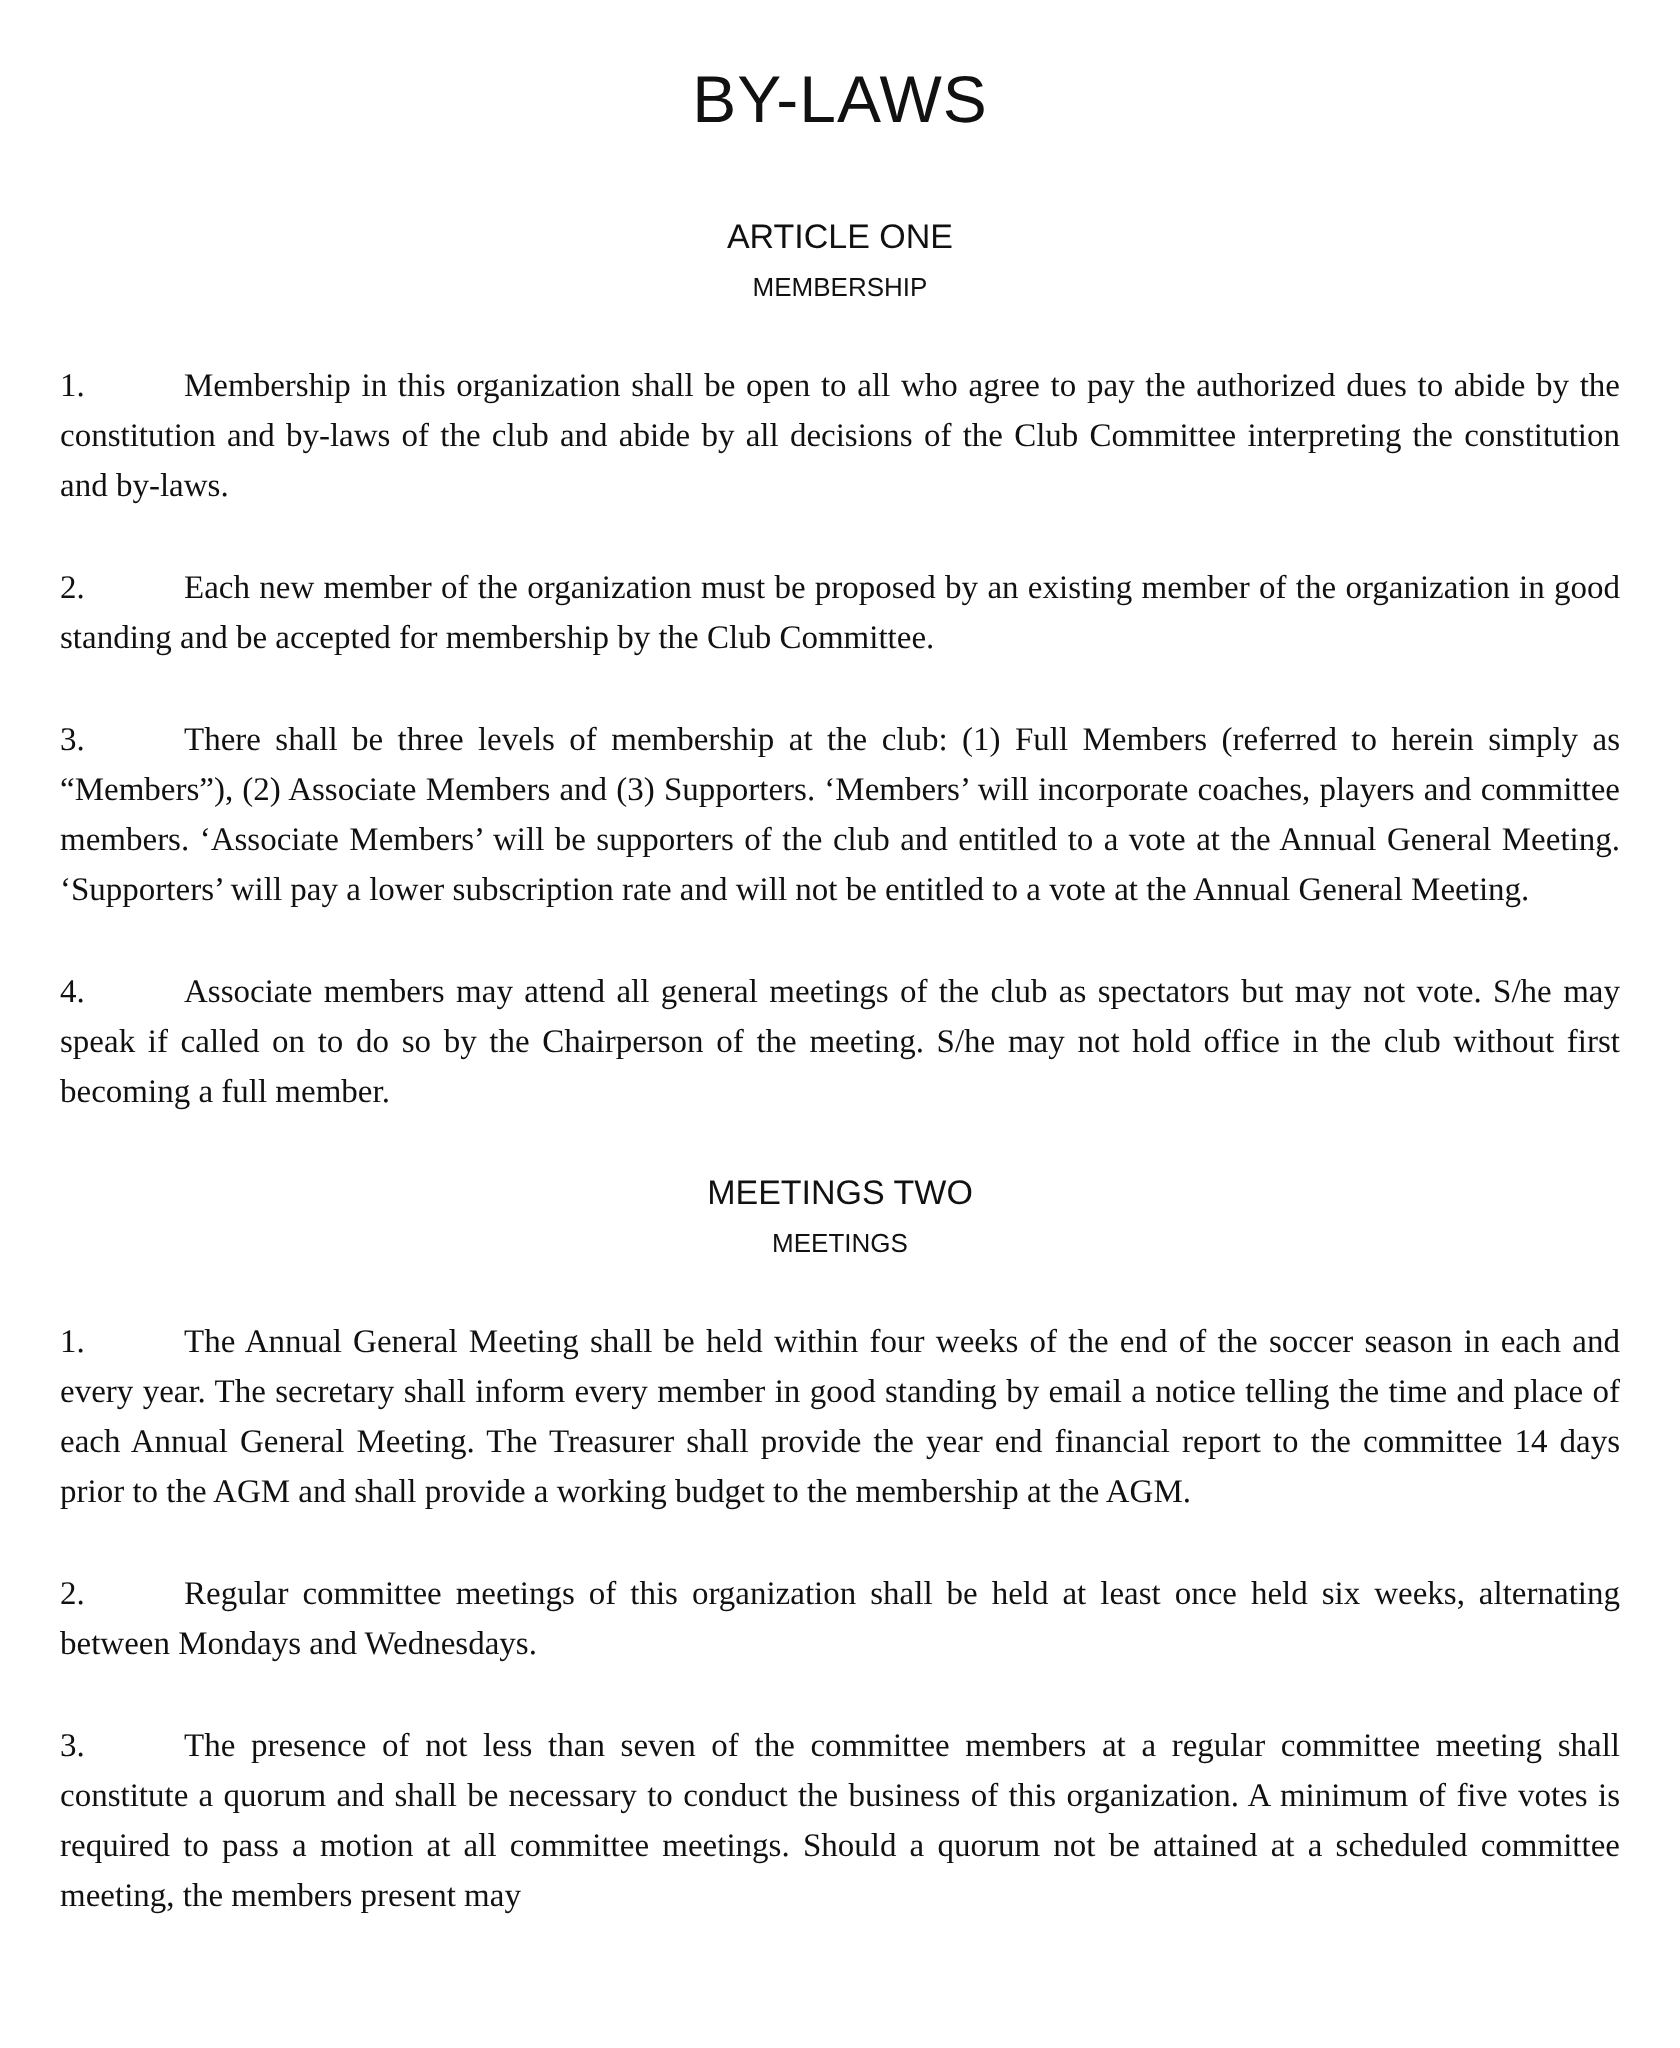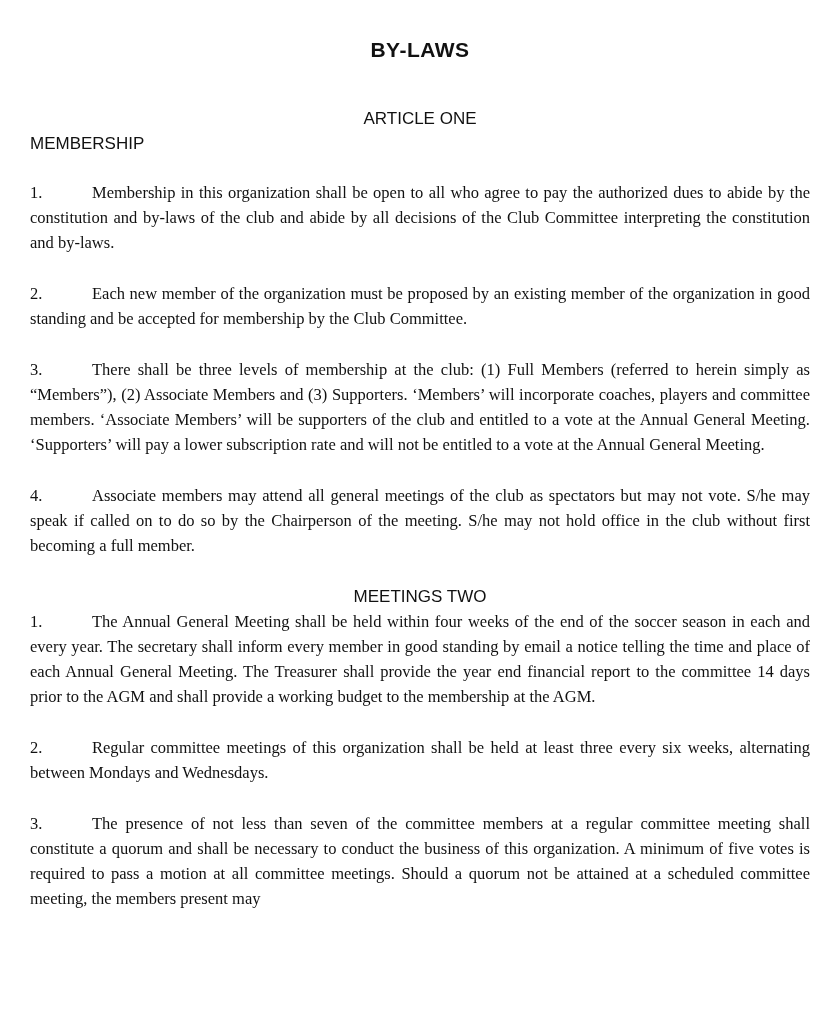--- a/index.html
+++ b/index.html
@@ -16,39 +16,39 @@
   }
   .page {
     width: 840px;
     height: 1024px;
     box-sizing: border-box;
     padding: 0 30px;
     background: #ffffff;
   }
   .doc-title {
     margin: 30px 0 36px 0;
-    font-size: 21px;
+    font-size: 33px;
     line-height: 40px;
-    font-weight: 700;
+    font-weight: 400;
     text-align: center;
     letter-spacing: 0.5px;
   }
   .article-heading {
     margin: 24px 0 0 0;
     font-size: 17px;
     line-height: 25px;
     font-weight: 400;
     text-align: center;
   }
   .article-subheading {
     margin: 0 0 24px 0;
-    font-size: 17px;
+    font-size: 13px;
     line-height: 25px;
     font-weight: 400;
-    text-align: left;
+    text-align: center;
   }
   .para {
     margin: 0 0 26px 0;
     font-size: 16.5px;
     line-height: 25px;
     text-align: justify;
     font-family: Liberation Serif, serif;
   }
   .para-num {
     display: inline-block;
@@ -70,21 +70,22 @@
 
     <p class="para"><span class="para-num">2.</span><span>Each new member of the organization must be proposed by an existing member of the organization in good standing and be accepted for membership by the Club Committee.</span></p>
 
     <p class="para"><span class="para-num">3.</span><span>There shall be three levels of membership at the club: (1) Full Members (referred to herein simply as “Members”), (2) Associate Members and (3) Supporters. ‘Members’ will incorporate coaches, players and committee members. ‘Associate Members’ will be supporters of the club and entitled to a vote at the Annual General Meeting. ‘Supporters’ will pay a lower subscription rate and will not be entitled to a vote at the Annual General Meeting.</span></p>
 
     <p class="para"><span class="para-num">4.</span><span>Associate members may attend all general meetings of the club as spectators but may not vote. S/he may speak if called on to do so by the Chairperson of the meeting. S/he may not hold office in the club without first becoming a full member.</span></p>
   </section>
 
   <section>
     <h2 class="article-heading">MEETINGS TWO</h2>
+    <h3 class="article-subheading">MEETINGS</h3>
 
     <p class="para"><span class="para-num">1.</span><span>The Annual General Meeting shall be held within four weeks of the end of the soccer season in each and every year. The secretary shall inform every member in good standing by email a notice telling the time and place of each Annual General Meeting. The Treasurer shall provide the year end financial report to the committee 14 days prior to the AGM and shall provide a working budget to the membership at the AGM.</span></p>
 
-    <p class="para"><span class="para-num">2.</span><span>Regular committee meetings of this organization shall be held at least three every six weeks, alternating between Mondays and Wednesdays.</span></p>
+    <p class="para"><span class="para-num">2.</span><span>Regular committee meetings of this organization shall be held at least once held six weeks, alternating between Mondays and Wednesdays.</span></p>
 
     <p class="para"><span class="para-num">3.</span><span>The presence of not less than seven of the committee members at a regular committee meeting shall constitute a quorum and shall be necessary to conduct the business of this organization. A minimum of five votes is required to pass a motion at all committee meetings. Should a quorum not be attained at a scheduled committee meeting, the members present may</span></p>
   </section>
 
 </div>
 
 </body></html>

